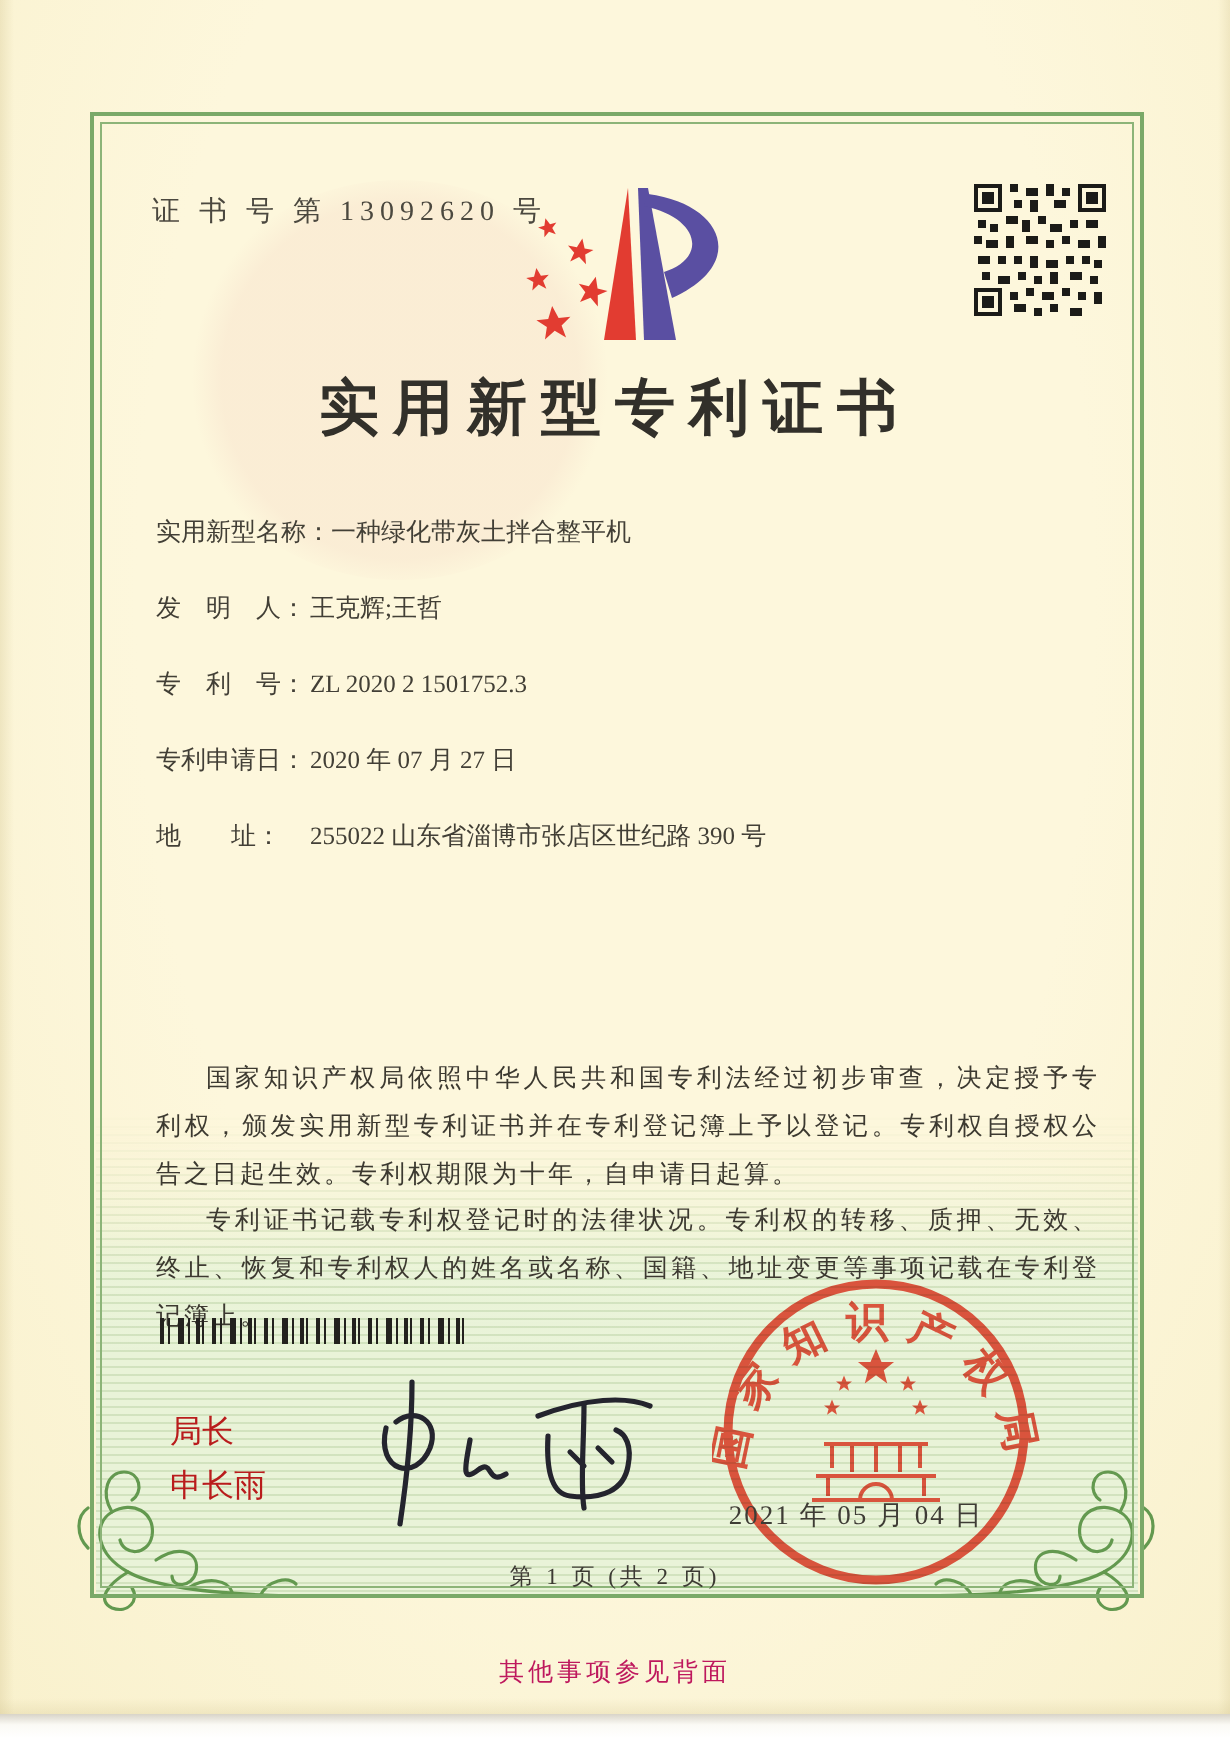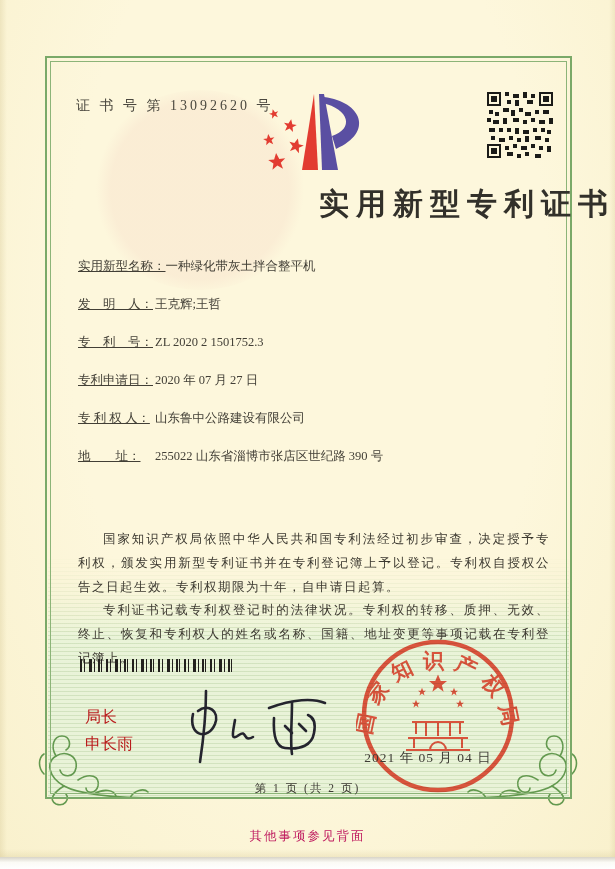--- a/index.html
+++ b/index.html
@@ -45,26 +45,26 @@
   .flourish.left{left:34px;top:728px;}
   .flourish.right{left:450px;top:728px;transform:scaleX(-1);}
   
   .cert-no{
     position:absolute;left:76px;top:97px;
     font-size:14px;letter-spacing:3px;color:#4b483f;
   }
   .logo{position:absolute;left:238px;top:92px;width:150px;height:94px;}
   .qr{position:absolute;left:487px;top:92px;width:66px;height:66px;}
   .title{
-    position:absolute;left:0;top:184px;width:615px;text-align:right;
+    position:absolute;left:0;top:184px;width:615px;text-align:center;
     font-size:30px;font-weight:bold;letter-spacing:7px;color:#32302a;
   }
   .fields{position:absolute;left:78px;top:258px;width:475px;font-size:12.5px;color:#423f36;}
   .field-row{height:38px;white-space:nowrap;}
-  .field-label{display:inline-block;min-width:77px;white-space:nowrap;text-decoration:underline;}
+  .field-label{display:inline-block;min-width:77px;white-space:nowrap;}
   .grant-row{position:relative;height:24px;white-space:nowrap;}
   .grant-no{position:absolute;left:234px;top:0;white-space:nowrap;}
   .paragraphs{
     position:absolute;left:78px;top:510px;width:472px;
     font-size:12.5px;line-height:1.9;letter-spacing:1.5px;color:#3c3930;text-align:justify;margin-top:18px;
   }
   .paragraphs p{margin:0;text-indent:2em;}
   .barcode{
     position:absolute;left:80px;top:659px;width:156px;height:13px;
     background:repeating-linear-gradient(90deg,
@@ -204,23 +204,20 @@
   <div class="field-row">
     <span class="field-label">发　明　人：</span><span>王克辉;王哲</span>
   </div>
   <div class="field-row">
     <span class="field-label">专　利　号：</span><span>ZL 2020 2 1501752.3</span>
   </div>
   <div class="field-row">
     <span class="field-label">专利申请日：</span><span>2020 年 07 月 27 日</span>
   </div>
   <div class="field-row">
-    <span class="field-label">专 利 权 人：</span><span>山东鲁中公路建设有限公司</span>
-  </div>
-  <div class="field-row">
     <span class="field-label">地　　址：</span><span>255022 山东省淄博市张店区世纪路 390 号</span>
   </div>
 </div>
 
 <div class="paragraphs">
   <p>国家知识产权局依照中华人民共和国专利法经过初步审查，决定授予专利权，颁发实用新型专利证书并在专利登记簿上予以登记。专利权自授权公告之日起生效。专利权期限为十年，自申请日起算。</p>
   <p>专利证书记载专利权登记时的法律状况。专利权的转移、质押、无效、终止、恢复和专利权人的姓名或名称、国籍、地址变更等事项记载在专利登记簿上。</p>
 </div>
 
 <div class="barcode"></div>

